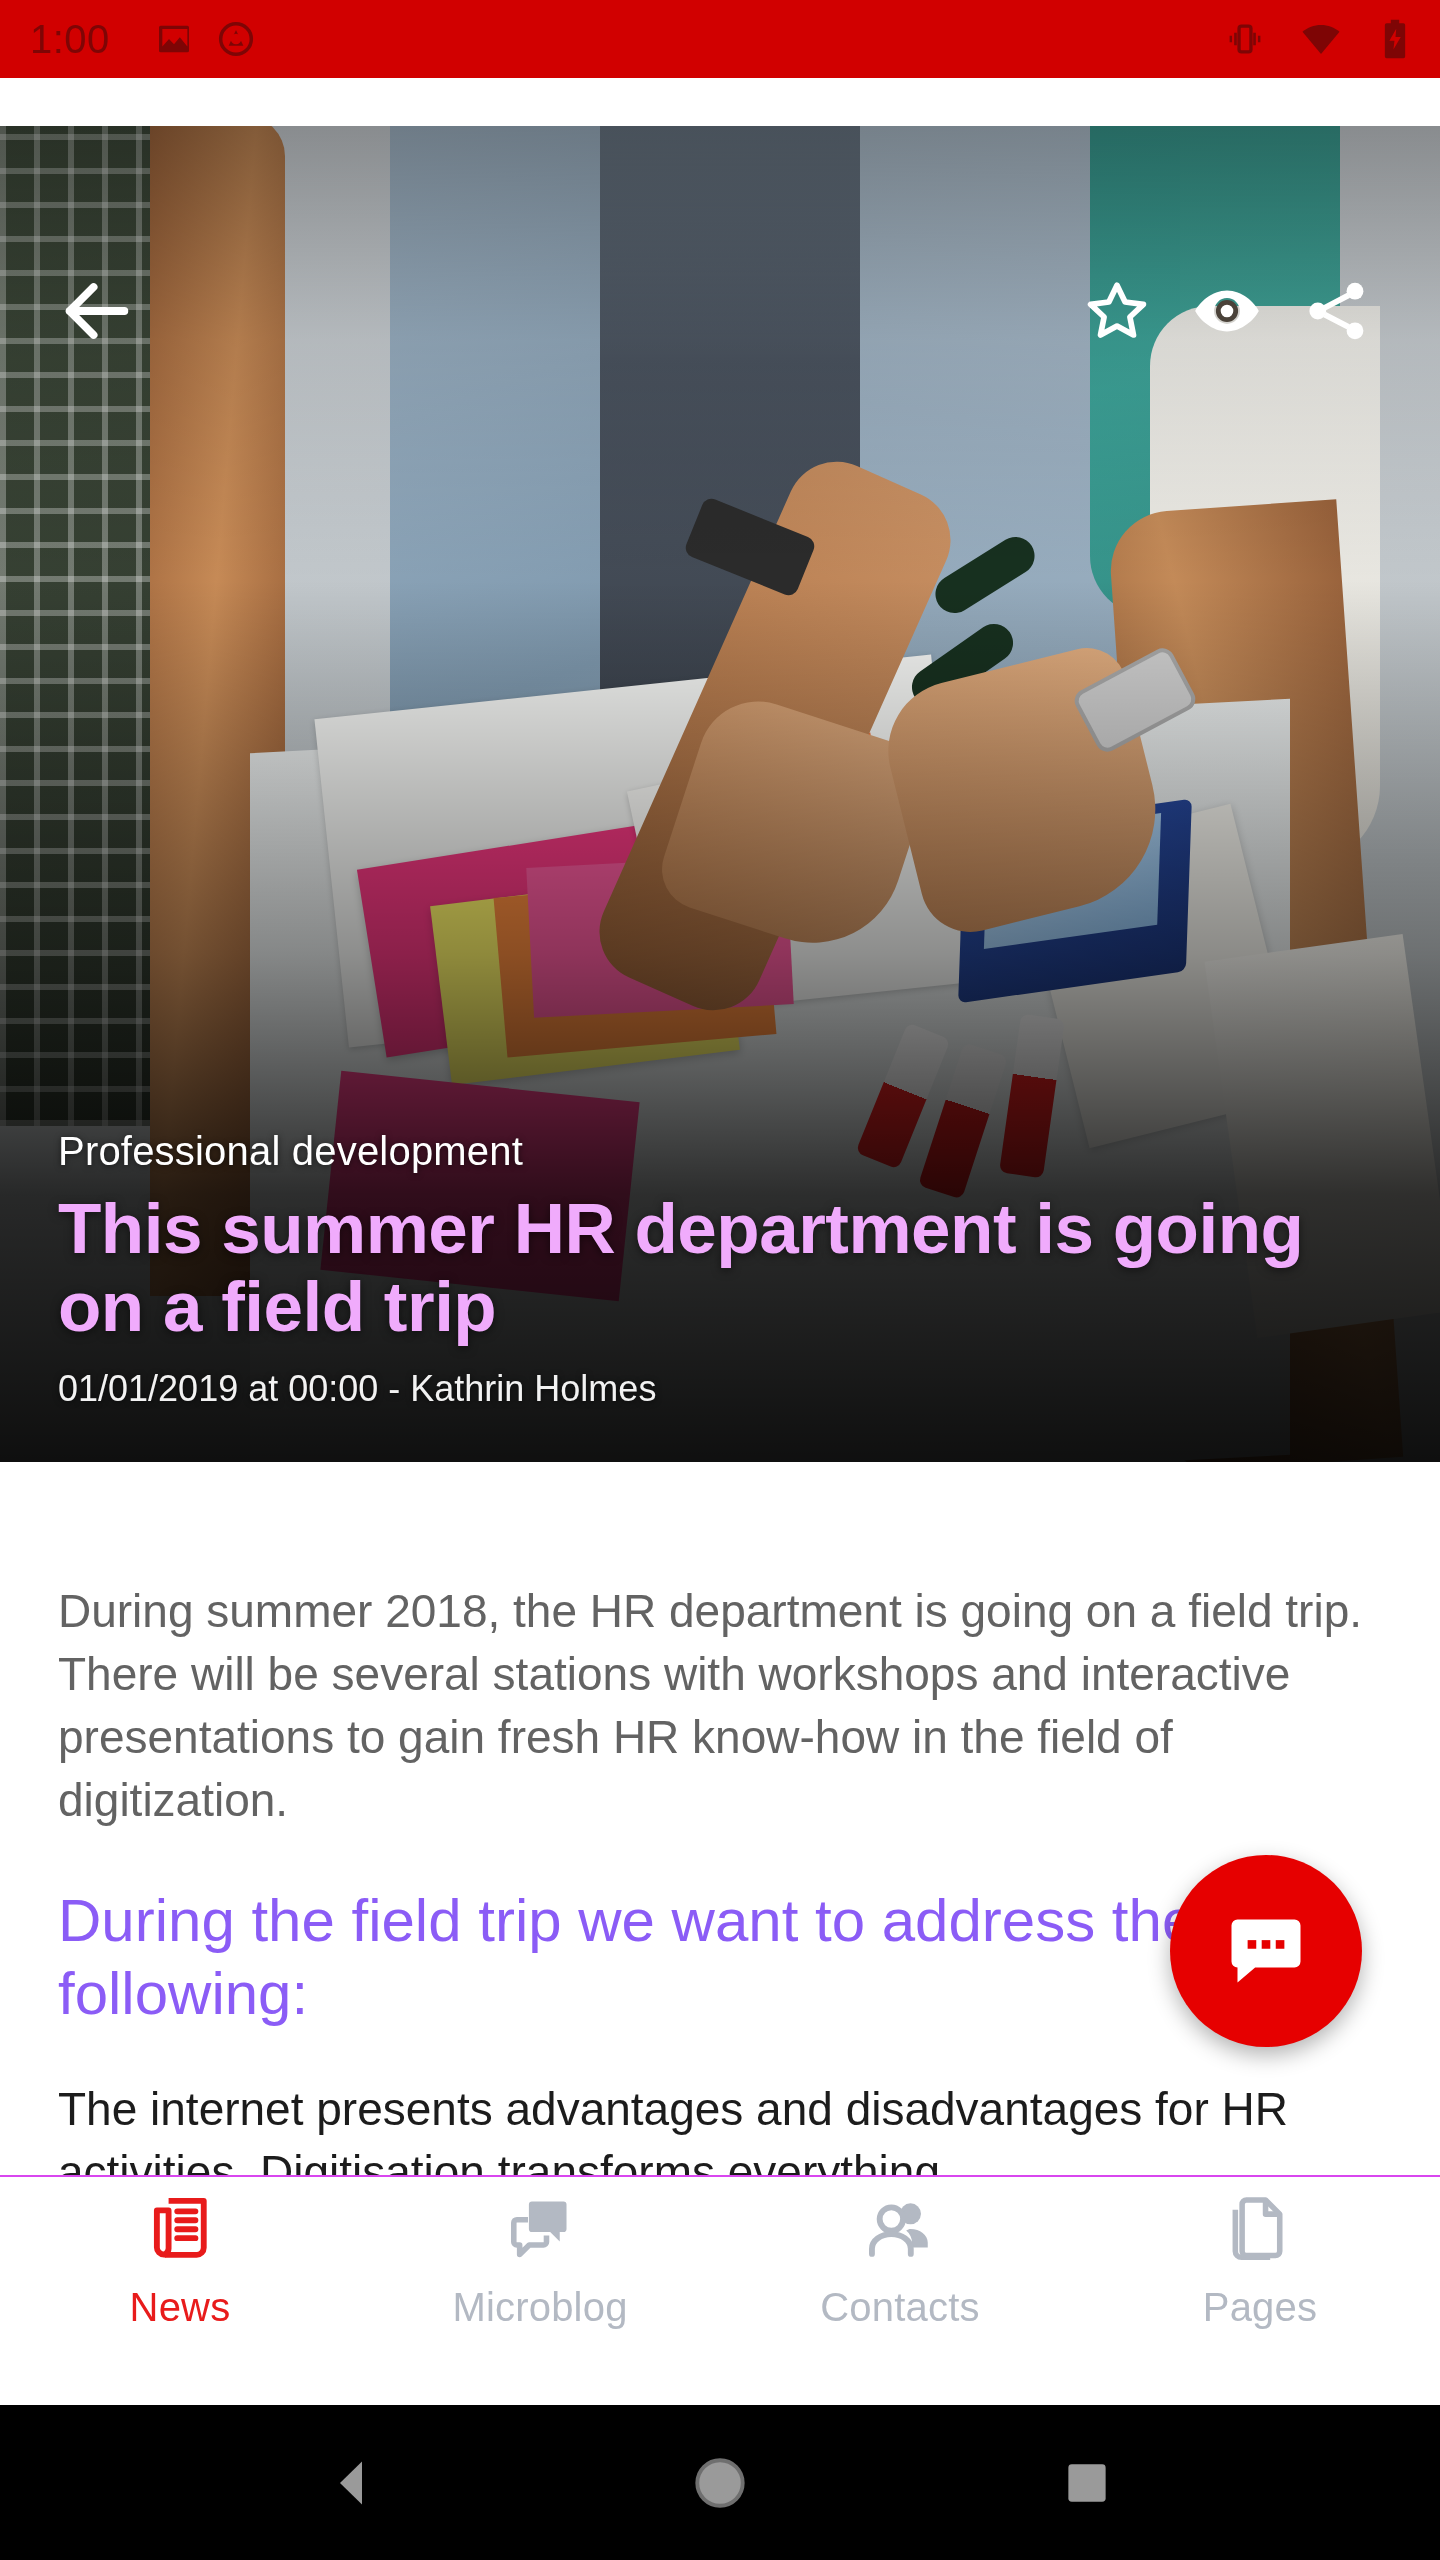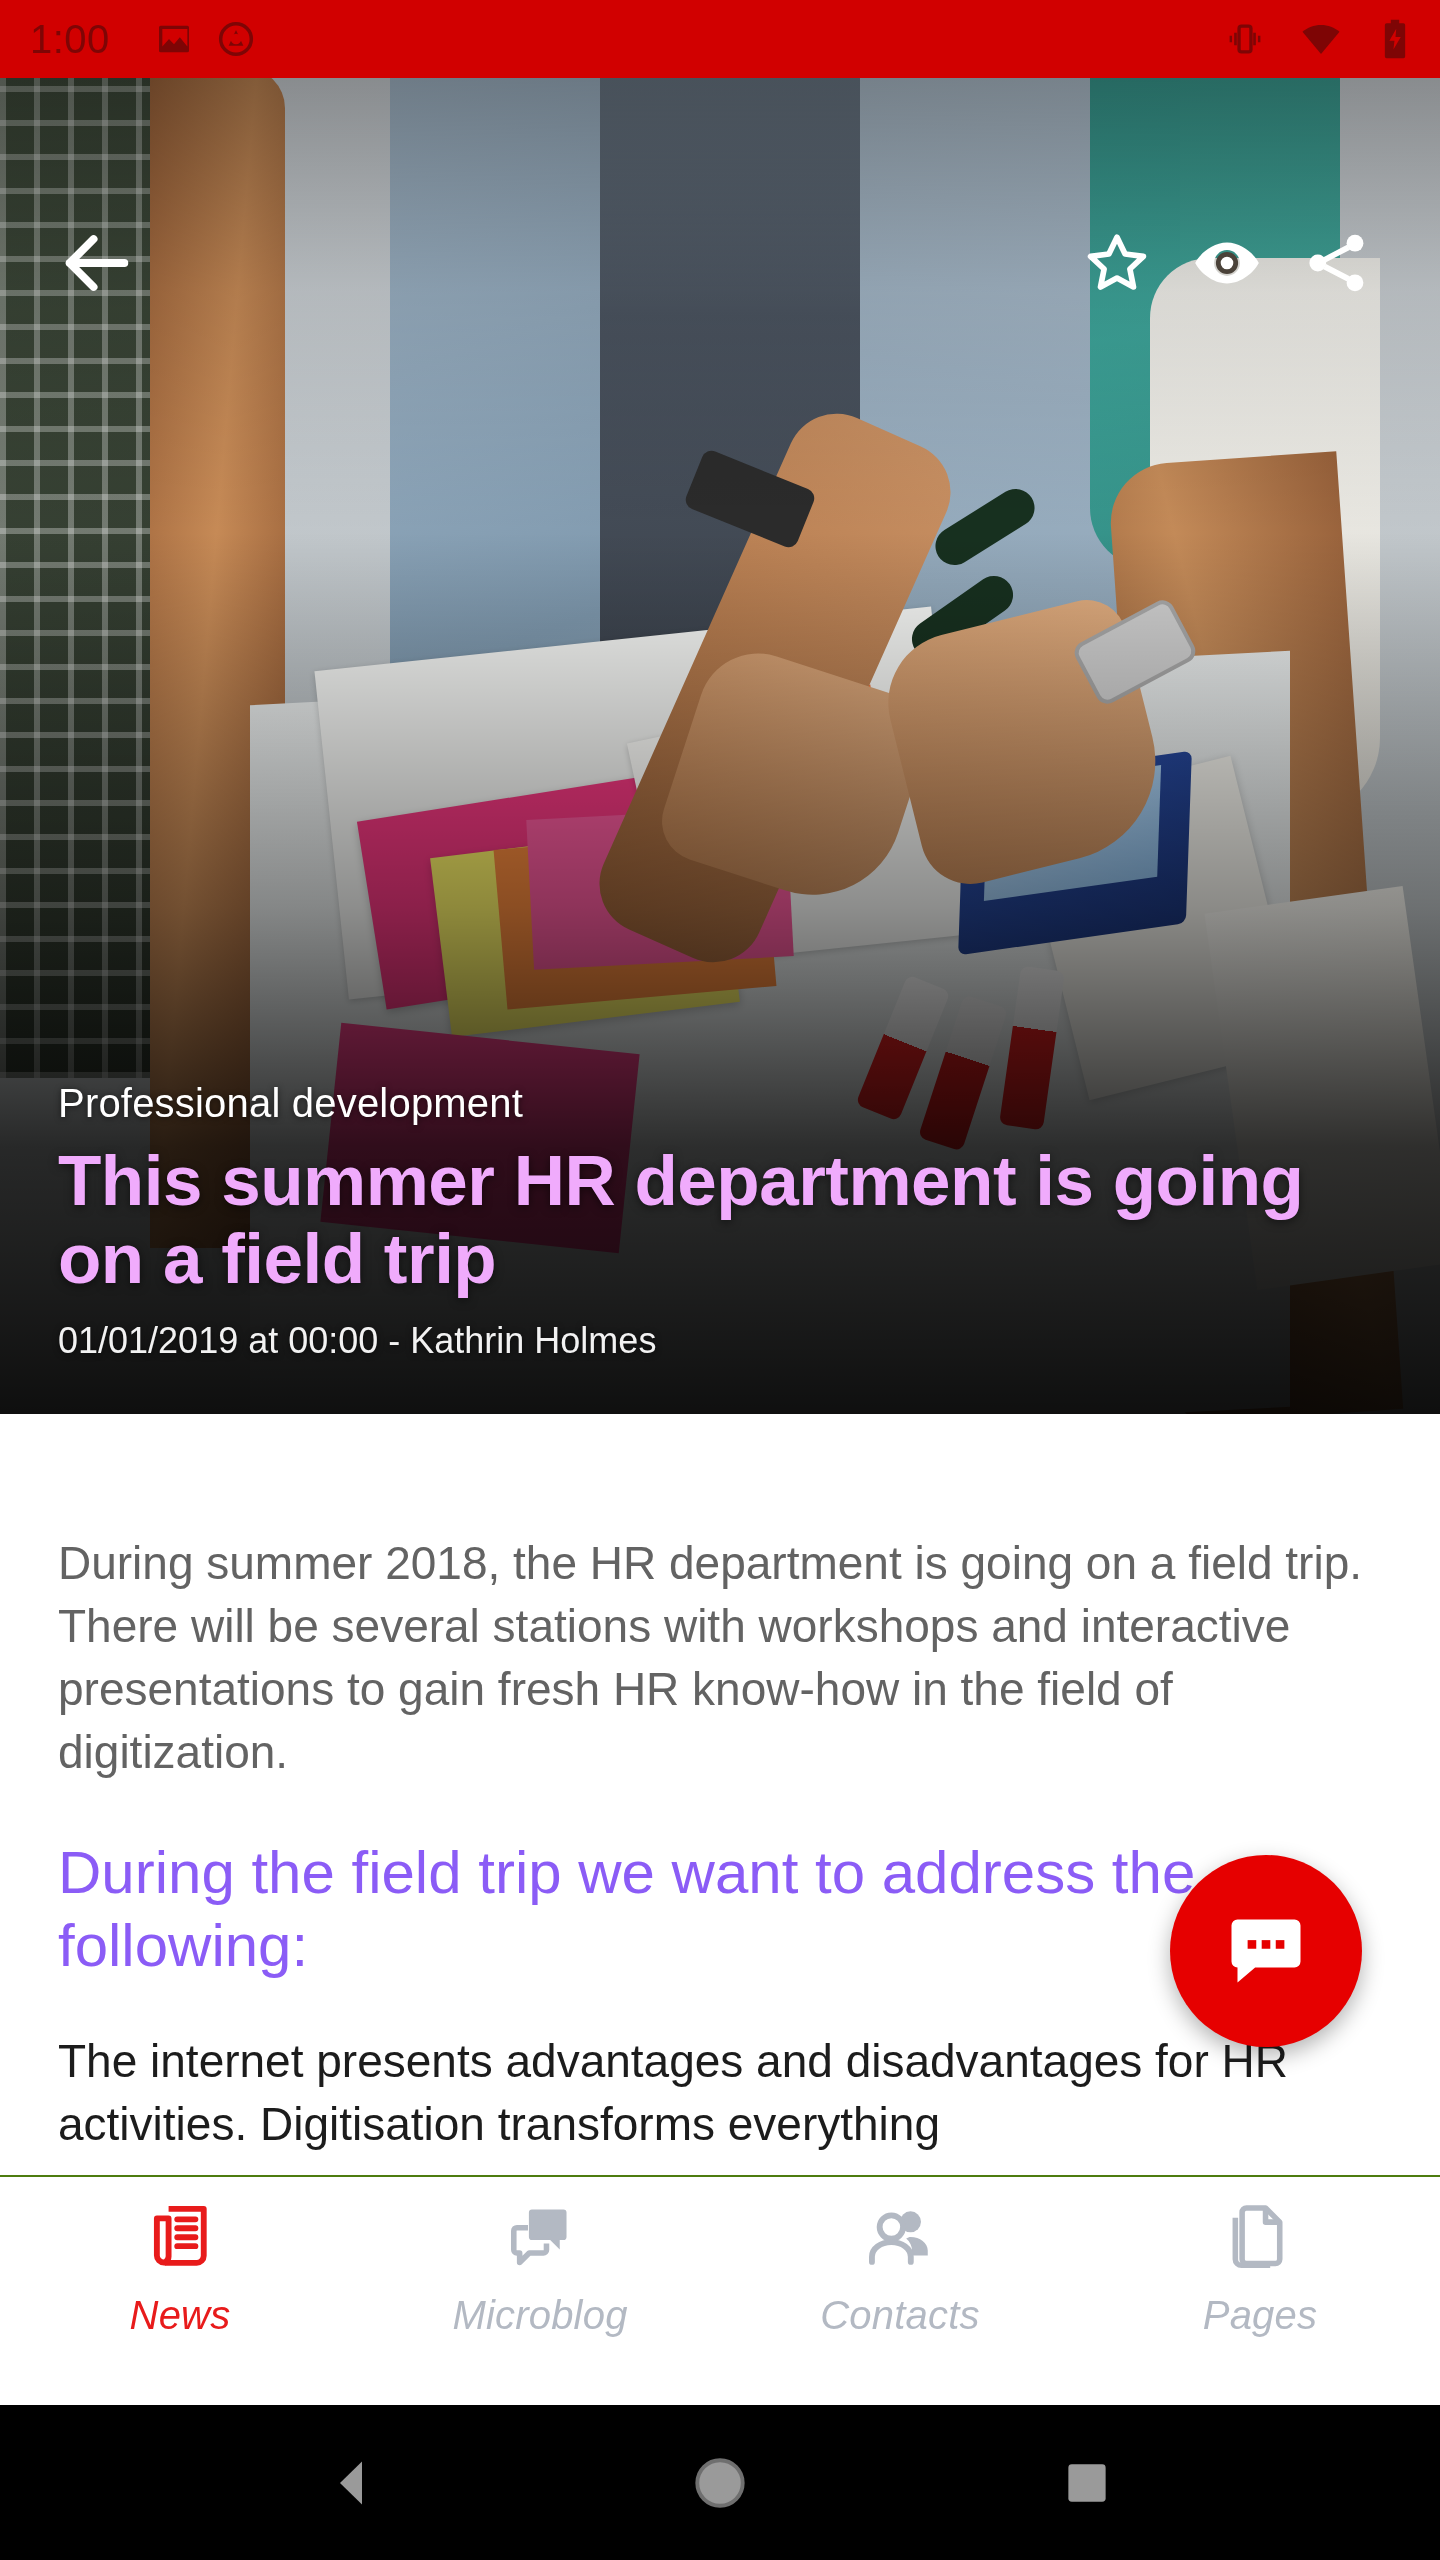--- a/index.html
+++ b/index.html
@@ -37,20 +37,21 @@
   .sb-left-icons { display: flex; align-items: center; gap: 22px; margin-left: 26px; }
   .sb-right-icons { margin-left: auto; display: flex; align-items: center; gap: 34px; }
   .sb-ic { display: block; }
 
   
   .hero {
     position: relative;
     flex: 0 0 1336px; height: 1336px;
     overflow: hidden;
     background: #5b5247;
+    margin-top: 48px;
   }
   .hero-photo { position: absolute; inset: 0; }
   .ph-bg {
     position: absolute; inset: 0;
     background:
       linear-gradient(180deg, #cfd4d8 0%, #c2c8cc 30%, #b9bfc2 55%, #cfd2d0 100%);
   }
   .ph-plaid {
     position: absolute; left: 0; top: 0; width: 160px; height: 1000px;
     background:
@@ -289,25 +290,24 @@
     background: #e60000;
     display: flex; align-items: center; justify-content: center;
     box-shadow: 0 8px 22px rgba(0,0,0,.30);
     cursor: pointer; z-index: 5;
   }
 
   
   .bottomnav {
     flex: 0 0 230px; height: 230px;
     background: #ffffff;
-    border-top: 2px solid #4d7c0f;
+    border-top: 2px solid #d946ef;
     display: flex; align-items: flex-start;
-    padding-top: 20px;
+    padding-top: 12px;
     box-sizing: border-box;
-    font-style: italic;
   }
   .navitem {
     flex: 1 1 0;
     display: flex; flex-direction: column;
     align-items: center; gap: 18px;
     cursor: pointer;
   }
   .nav-ic { height: 78px; display: flex; align-items: center; justify-content: center; }
   .nav-lb { font-size: 40px; font-weight: 400; color: #b3b9c3; letter-spacing: .2px; }
   .navitem.active .nav-lb { color: #e81b1b; }

